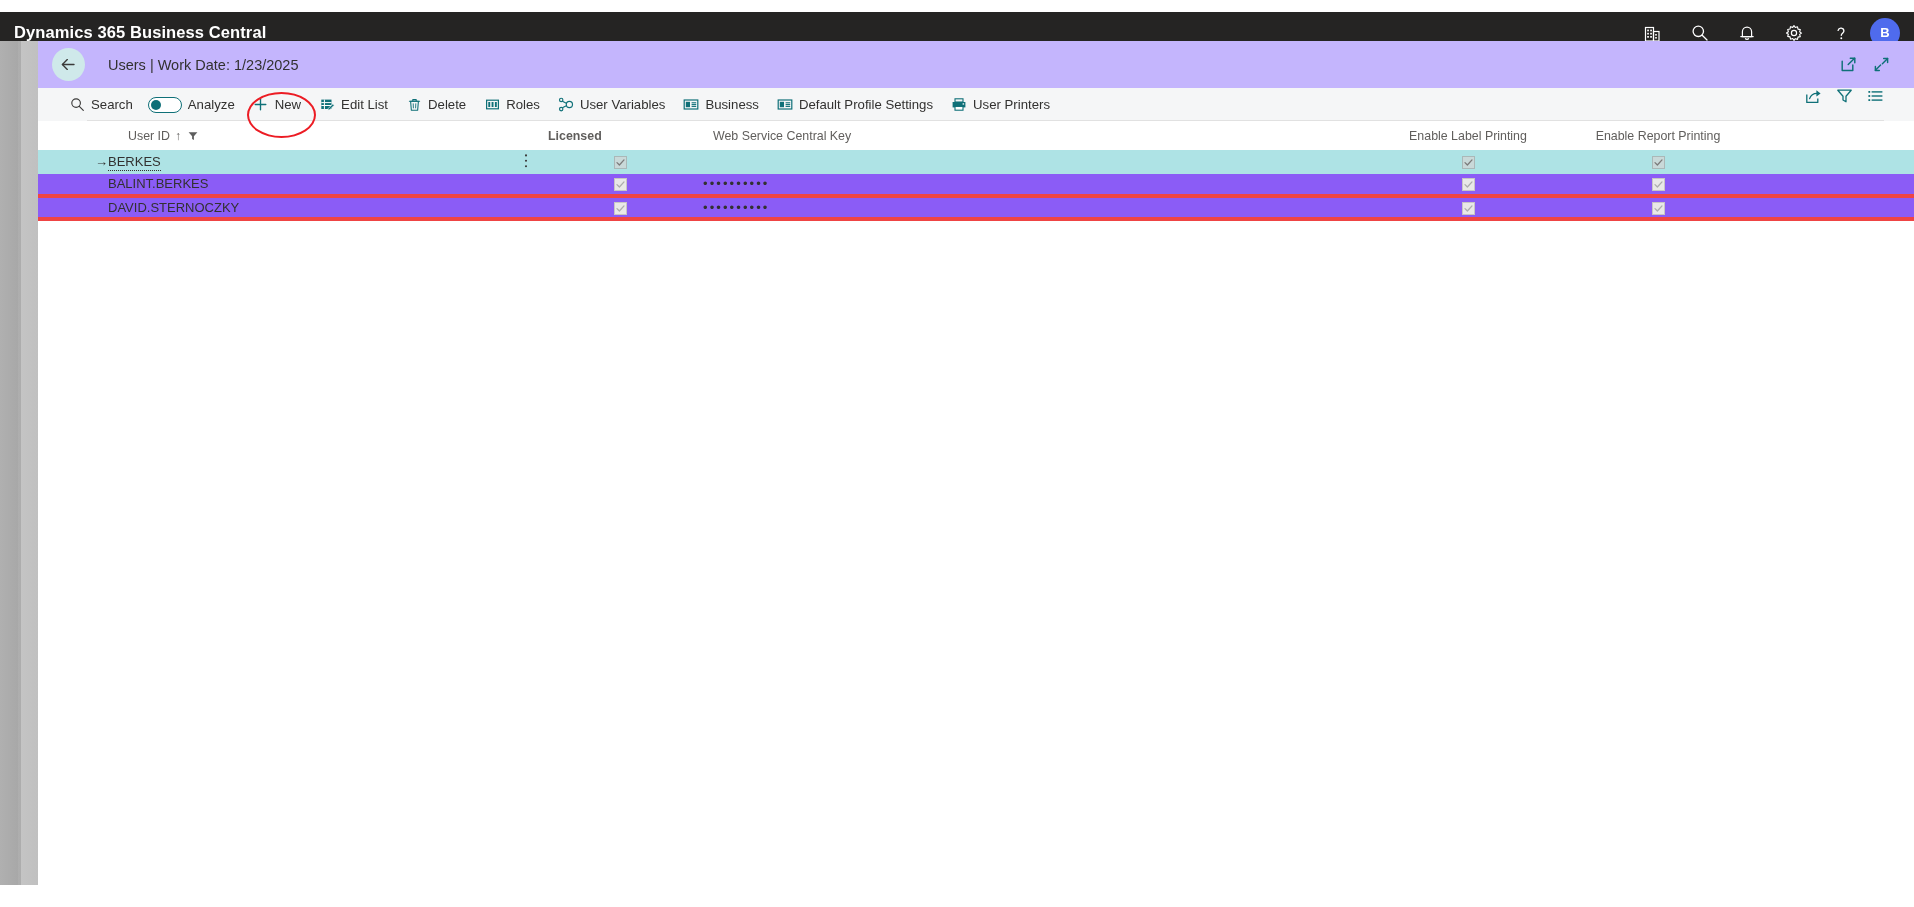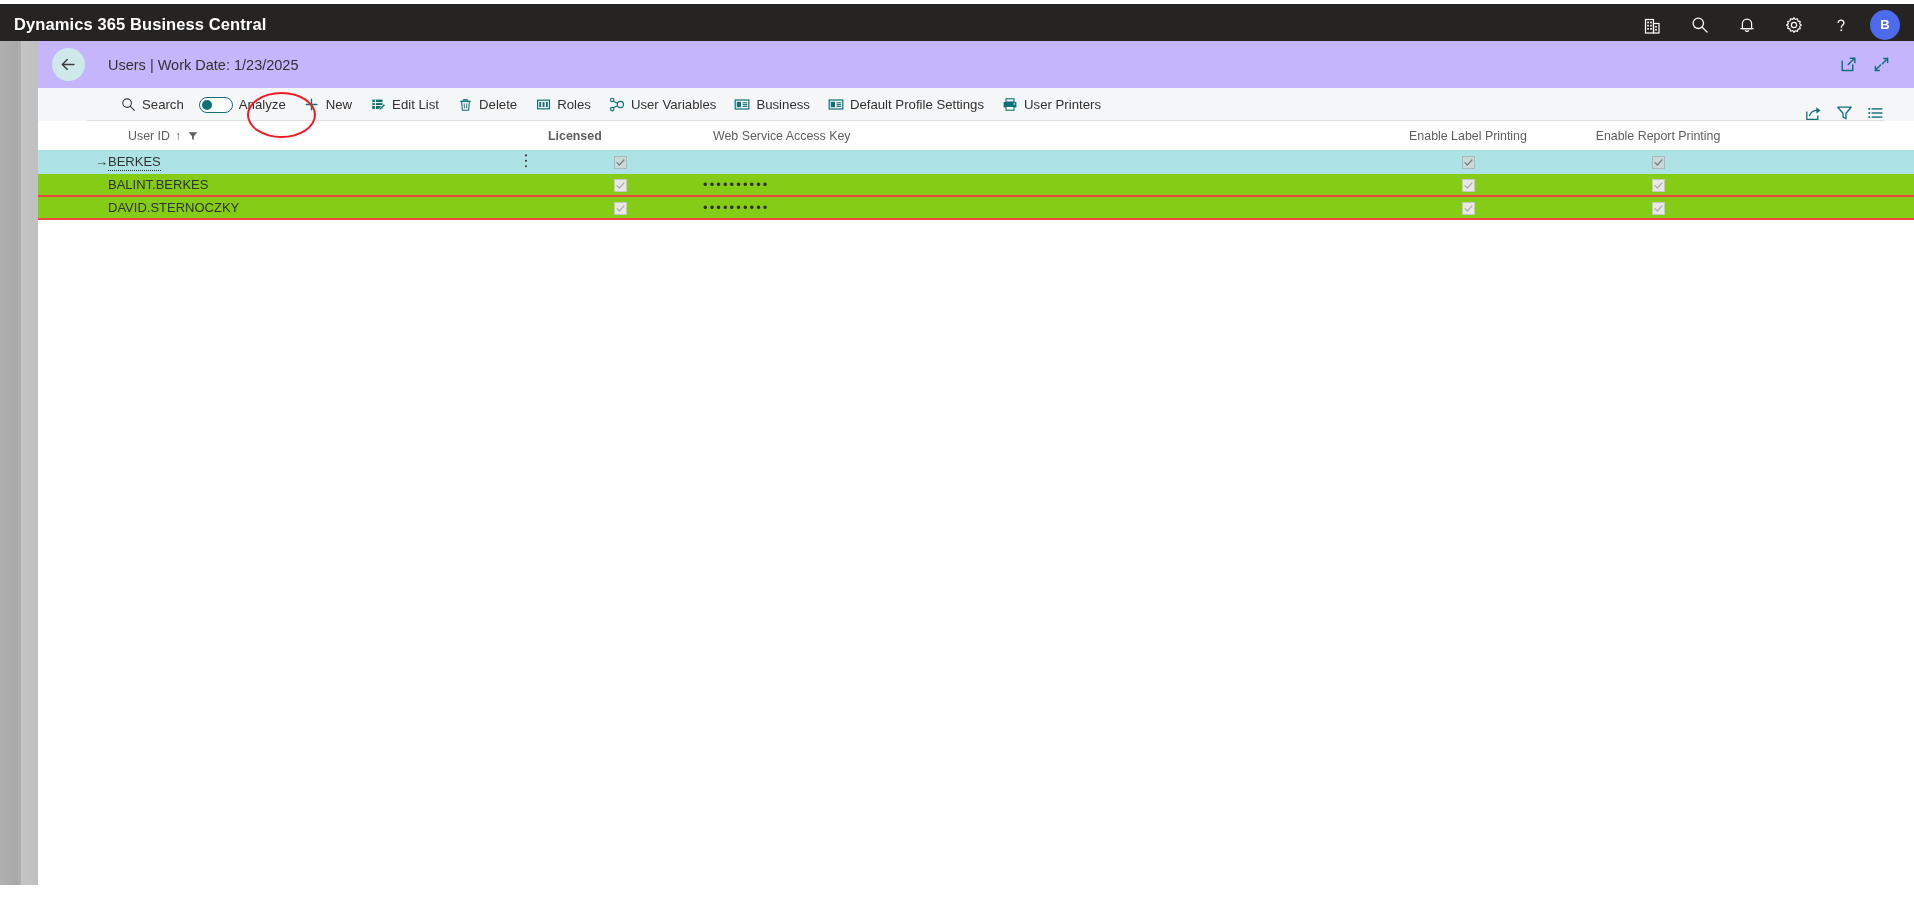--- a/index.html
+++ b/index.html
@@ -5,21 +5,21 @@
   * { box-sizing: border-box; margin: 0; padding: 0; }
   html, body {
     width: 1914px; height: 907px;
     font-family: "Liberation Sans", sans-serif;
     background: #ffffff;
     overflow: hidden;
   }
 
   
   .appbar {
-    position: absolute; top: 4px; left: 0;
+    position: absolute; top: 12px; left: 0;
     width: 1914px; height: 41px;
     background: #252423;
     display: flex; align-items: center;
   }
   .appbar-title {
     color: #ffffff;
     font-size: 16.5px;
     font-weight: bold;
     margin-left: 14px;
     letter-spacing: .1px;
@@ -88,22 +88,22 @@
 
   
   .cmdbar-wrap {
     position: relative;
     background: #f5f6f7;
     height: 33px;
   }
   .cmdbar {
     position: relative;
     height: 33px;
-    display: flex; align-items: flex-end;
-    padding-left: 73px;
+    display: flex; align-items: flex-start;
+    padding-left: 22px;
   }
   .cmd {
     display: flex; align-items: center;
     gap: 6px;
     height: 33px;
     padding: 0 9px;
     font-size: 13.2px;
     color: #323130;
     cursor: pointer;
     white-space: nowrap;
@@ -164,22 +164,22 @@
     vertical-align: middle;
     background: #ffffff;
     margin-top: 17px;
   }
   .grid td {
     font-size: 13px;
     color: #323130;
     height: 23px;
     padding: 0;
     vertical-align: middle;
-    border-bottom: 2px solid #ef4444;
-    background: #84cc16;
+    border-bottom: 4px solid #ef4444;
+    background: #8b5cf6;
   }
   tr.row-selected td {
     background: #aee3e5;
     border-bottom: 1px solid #aee3e5;
   }
 
   
   .col-ind    { width: 70px; }
   .col-userid { width: 430px; }
   .col-lic    { width: 165px; }
@@ -492,21 +492,21 @@
               </span>
             </div>
           </th>
           <th>
             <div class="th-inner th-lic">
               <span>Licensed</span>
             </div>
           </th>
           <th>
             <div class="th-inner th-wsak">
-              <span>Web Service Access Key</span>
+              <span>Web Service Central Key</span>
             </div>
           </th>
           <th>
             <div class="th-inner th-center">
               <span>Enable Label Printing</span>
             </div>
           </th>
           <th>
             <div class="th-inner th-center">
               <span>Enable Report Printing</span>

